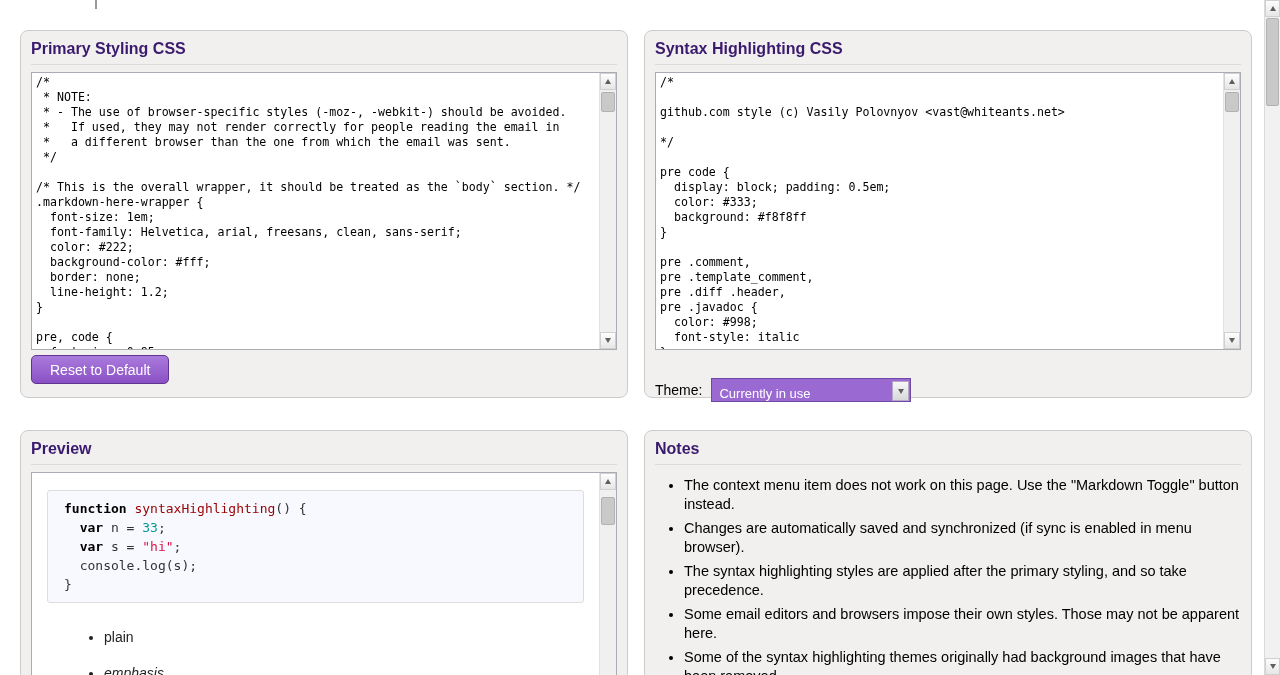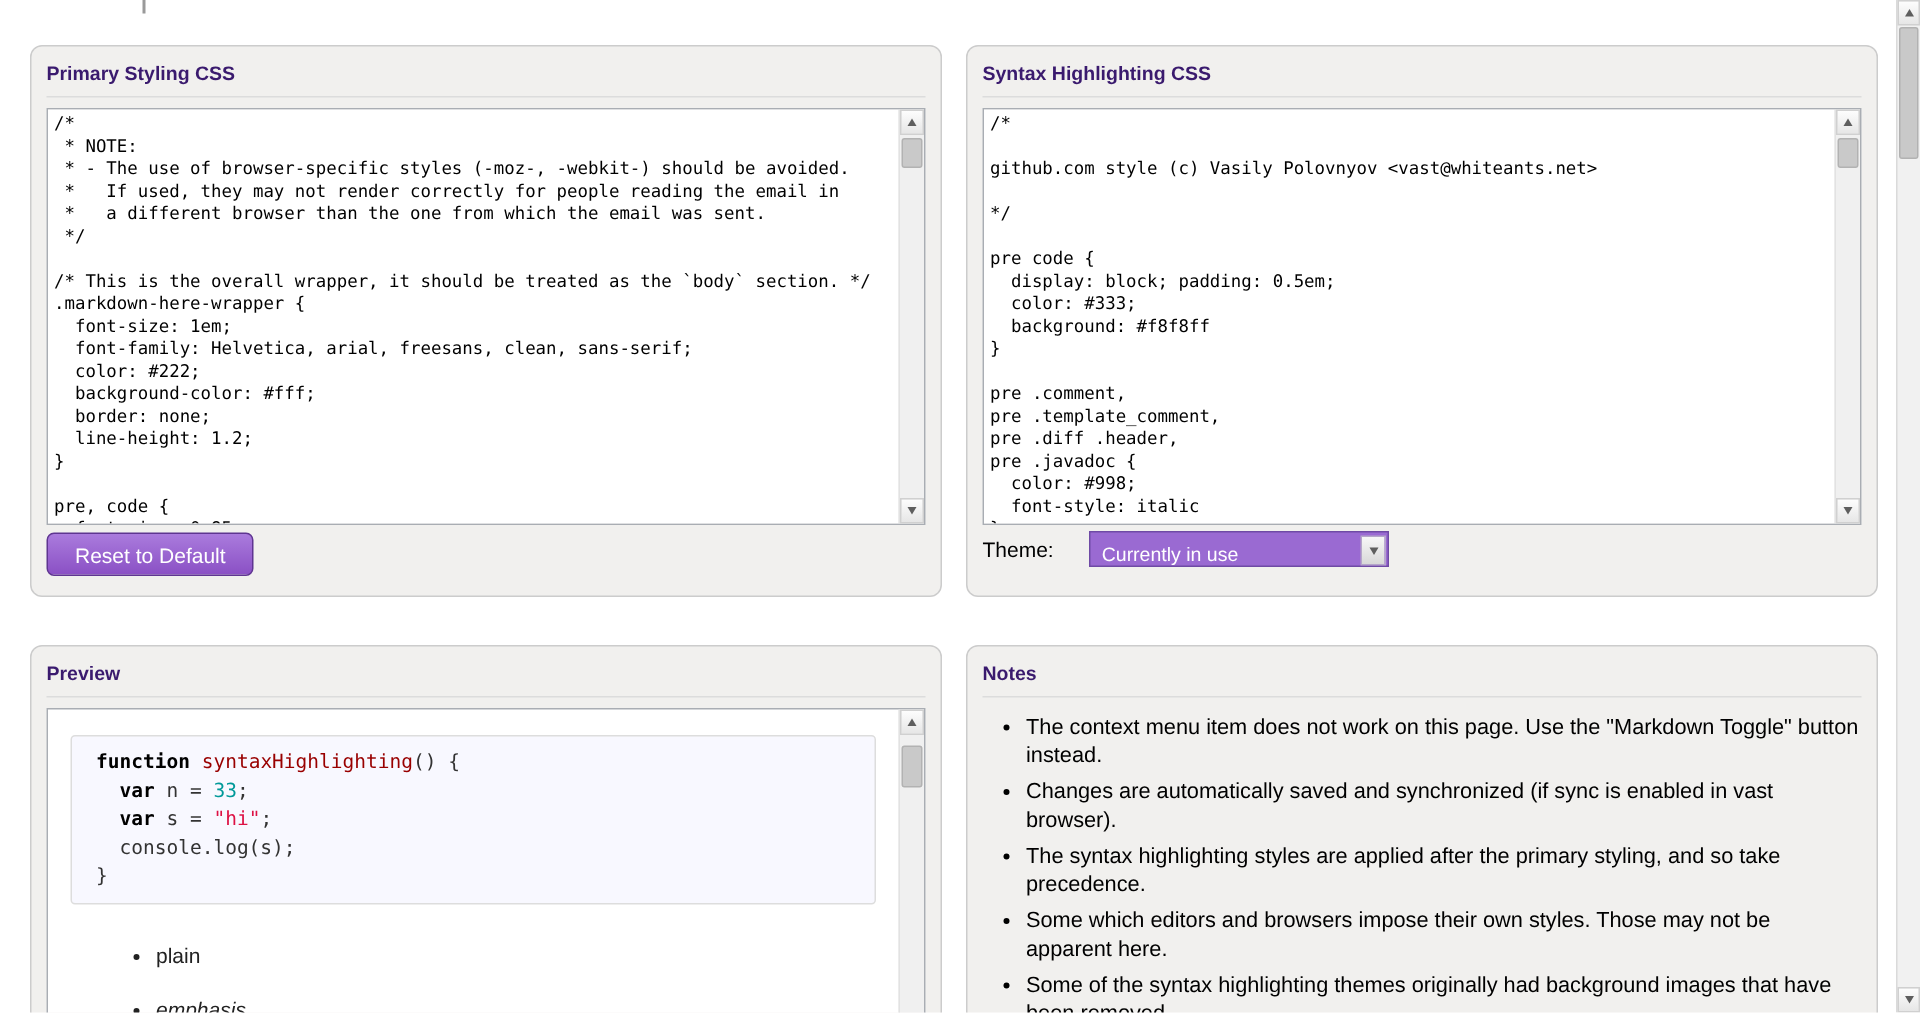--- a/index.html
+++ b/index.html
@@ -14,21 +14,21 @@
   .panel {
     position:absolute; width:608px; background:#f1f0ee;
     border:1px solid #cccccc; border-radius:8px; padding:6px 10px 10px 10px;
   }
   .panel.p1 { left:20px;  top:30px;  height:368px; }
   .panel.p2 { left:644px; top:30px;  height:368px; }
   .panel.p3 { left:20px;  top:430px; height:420px; }
   .panel.p4 { left:644px; top:430px; height:420px; }
 
   h2.panel-title {
-    margin:0; padding:2px 0 5px 0; font-size:13px; line-height:20px;
+    margin:0; padding:2px 0 5px 0; font-size:16px; line-height:20px;
     color:#3a1a6e; border-bottom:1px solid #dcdcdc; font-weight:bold;
   }
 
   
   .ta-wrap {
     margin-top:7px; height:278px; background:#ffffff;
     border:1px solid #a9adb3; display:flex; overflow:hidden;
   }
   textarea.css-ta {
     flex:1 1 auto; border:none; outline:none; resize:none; overflow:hidden;
@@ -52,21 +52,21 @@
   .page-scrollbar .vs-thumb { left:1px; width:13px; top:18px; height:88px; }
 
   
   .btn-purple {
     margin-top:5px; height:29px; padding:0 18px; font-size:14px; color:#ffffff;
     background:linear-gradient(#aa7bdd, #8a50c4); border:1px solid #5f3591;
     border-radius:5px; font-family:"Liberation Sans", sans-serif; cursor:pointer;
   }
 
   
-  .theme-row { margin-top:4px; display:flex; align-items:center; gap:24px; font-size:14px; color:#000; }
+  .theme-row { margin-top:28px; display:flex; align-items:center; gap:9px; font-size:14px; color:#000; }
   .fake-select {
     width:200px; height:24px; background:#9a6ad2; border:1px solid #6f4aa5;
     display:flex; align-items:flex-end; cursor:pointer;
   }
   .fake-select .select-text { flex:1; color:#ffffff; font-size:13px; padding-left:7px; white-space:nowrap; overflow:hidden; }
   .select-arrow-box {
     width:17px; height:20px; margin-right:1px; background:linear-gradient(#f7f7f7,#d8d8d8);
     border:1px solid #b5a6ca; display:flex; align-items:center; justify-content:center;
   }
 
@@ -190,23 +190,23 @@
       <div class="vs-thumb" style="top:24px;height:28px"></div>
 
     </div>
   </div>
 </div>
 
 <div class="panel p4">
   <h2 class="panel-title">Notes</h2>
   <ul class="notes-list">
     <li>The context menu item does not work on this page. Use the "Markdown Toggle" button instead.</li>
-    <li>Changes are automatically saved and synchronized (if sync is enabled in vast browser).</li>
+    <li>Changes are automatically saved and synchronized (if sync is enabled in menu browser).</li>
     <li>The syntax highlighting styles are applied after the primary styling, and so take precedence.</li>
-    <li>Some which editors and browsers impose their own styles. Those may not be apparent here.</li>
+    <li>Some email editors and browsers impose their own styles. Those may not be apparent here.</li>
     <li>Some of the syntax highlighting themes originally had background images that have been removed.</li>
   </ul>
 </div>
 
 <div class="page-scrollbar">
   <div class="vs-btn up">
       <span class="arr-up"></span>
     </div>
   <div class="vs-thumb"></div>
   <div class="vs-btn down">

